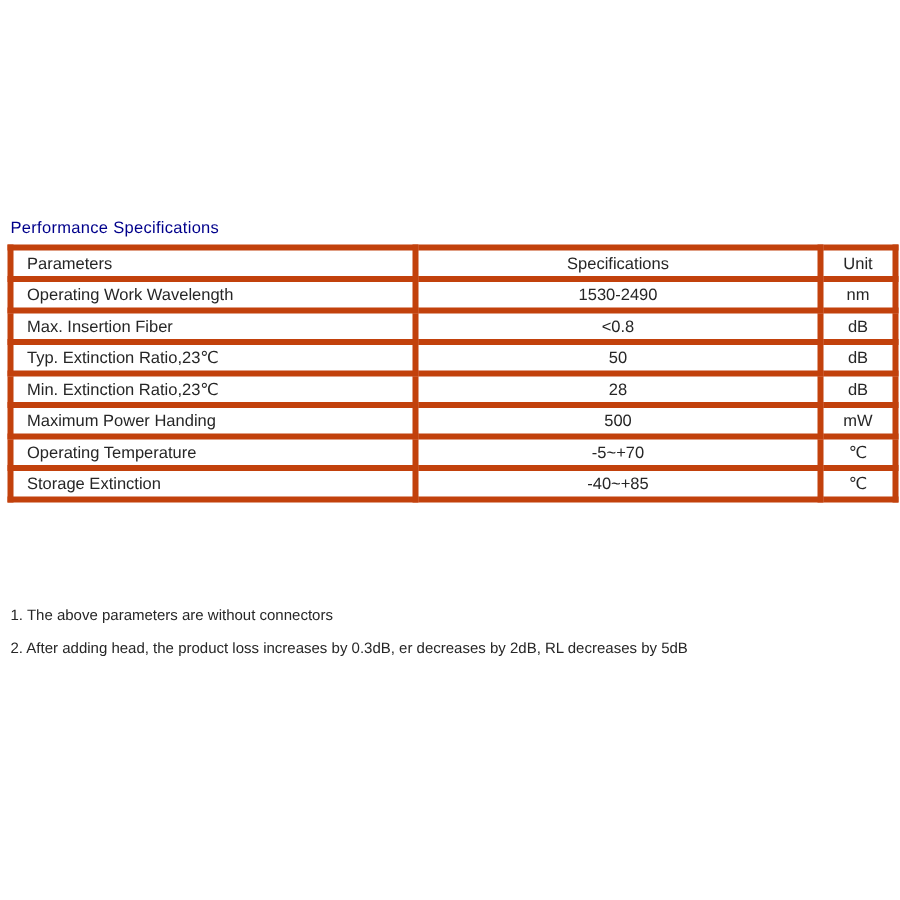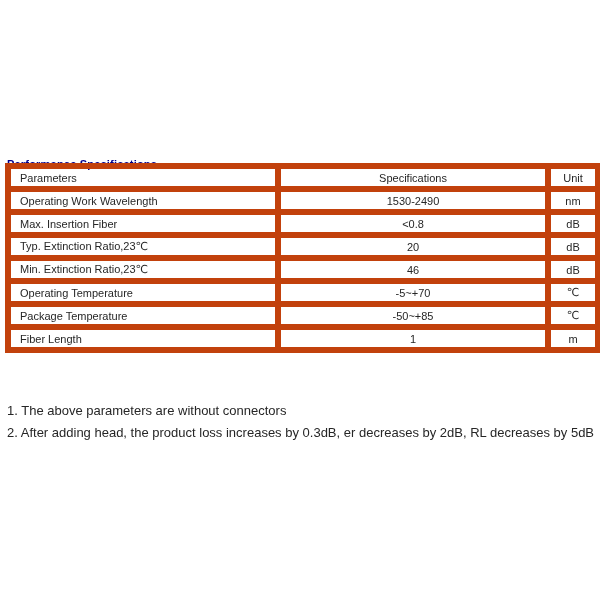--- a/index.html
+++ b/index.html
@@ -14,56 +14,55 @@
     background: #ffffff;
     font-family: "Liberation Sans", "DejaVu Sans", sans-serif;
     color: #262626;
     overflow: hidden;
   }
   .section-title {
     position: absolute;
     left: 7px;
     top: 146px;
     font-size: 11px;
-    font-weight: bold;
+    font-weight: normal;
     color: #00008B;
     letter-spacing: 0.2px;
-    margin-top: 12px;
   }
   table.specs {
     position: absolute;
     left: 5px;
     top: 163px;
     width: 590px;
     border-collapse: collapse;
     table-layout: fixed;
     font-size: 11px;
     color: #262626;
   }
   table.specs td {
-    border: 6px solid #c2410c;
+    border: 4px solid #c2410c;
     height: 17px;
     padding: 0 4px;
     text-align: center;
     vertical-align: middle;
     white-space: nowrap;
     overflow: hidden;
   }
   table.specs td.param {
     text-align: left;
     padding-left: 9px;
   }
   col.c-param { width: 270px; }
   col.c-spec  { width: 270px; }
   col.c-unit  { width: 50px; }
   .notes {
     position: absolute;
     left: 7px;
     top: 400px;
-    font-size: 13px;
+    font-size: 10px;
     color: #262626;
   }
   .notes .note {
     line-height: 22px;
     white-space: nowrap;
   }
 </style>
 </head>
 <body>
 
@@ -88,42 +87,42 @@
         <td>1530-2490</td>
         <td>nm</td>
       </tr>
       <tr>
         <td class="param">Max. Insertion Fiber</td>
         <td>&lt;0.8</td>
         <td>dB</td>
       </tr>
       <tr>
         <td class="param">Typ. Extinction Ratio,23℃</td>
-        <td>20</td>
+        <td>50</td>
         <td>dB</td>
       </tr>
       <tr>
         <td class="param">Min. Extinction Ratio,23℃</td>
-        <td>46</td>
+        <td>28</td>
         <td>dB</td>
+      </tr>
+      <tr>
+        <td class="param">Maximum Power Handing</td>
+        <td>500</td>
+        <td>mW</td>
       </tr>
       <tr>
         <td class="param">Operating Temperature</td>
         <td>-5~+70</td>
         <td>℃</td>
       </tr>
       <tr>
-        <td class="param">Package Temperature</td>
-        <td>-50~+85</td>
+        <td class="param">Storage Extinction</td>
+        <td>-40~+85</td>
         <td>℃</td>
-      </tr>
-      <tr>
-        <td class="param">Fiber Length</td>
-        <td>1</td>
-        <td>m</td>
       </tr>
     </tbody>
   </table>
 
   <div class="notes">
     <div class="note">1. The above parameters are without connectors</div>
     <div class="note">2. After adding head, the product loss increases by 0.3dB, er decreases by 2dB, RL decreases by 5dB</div>
   </div>
 
 </div>

